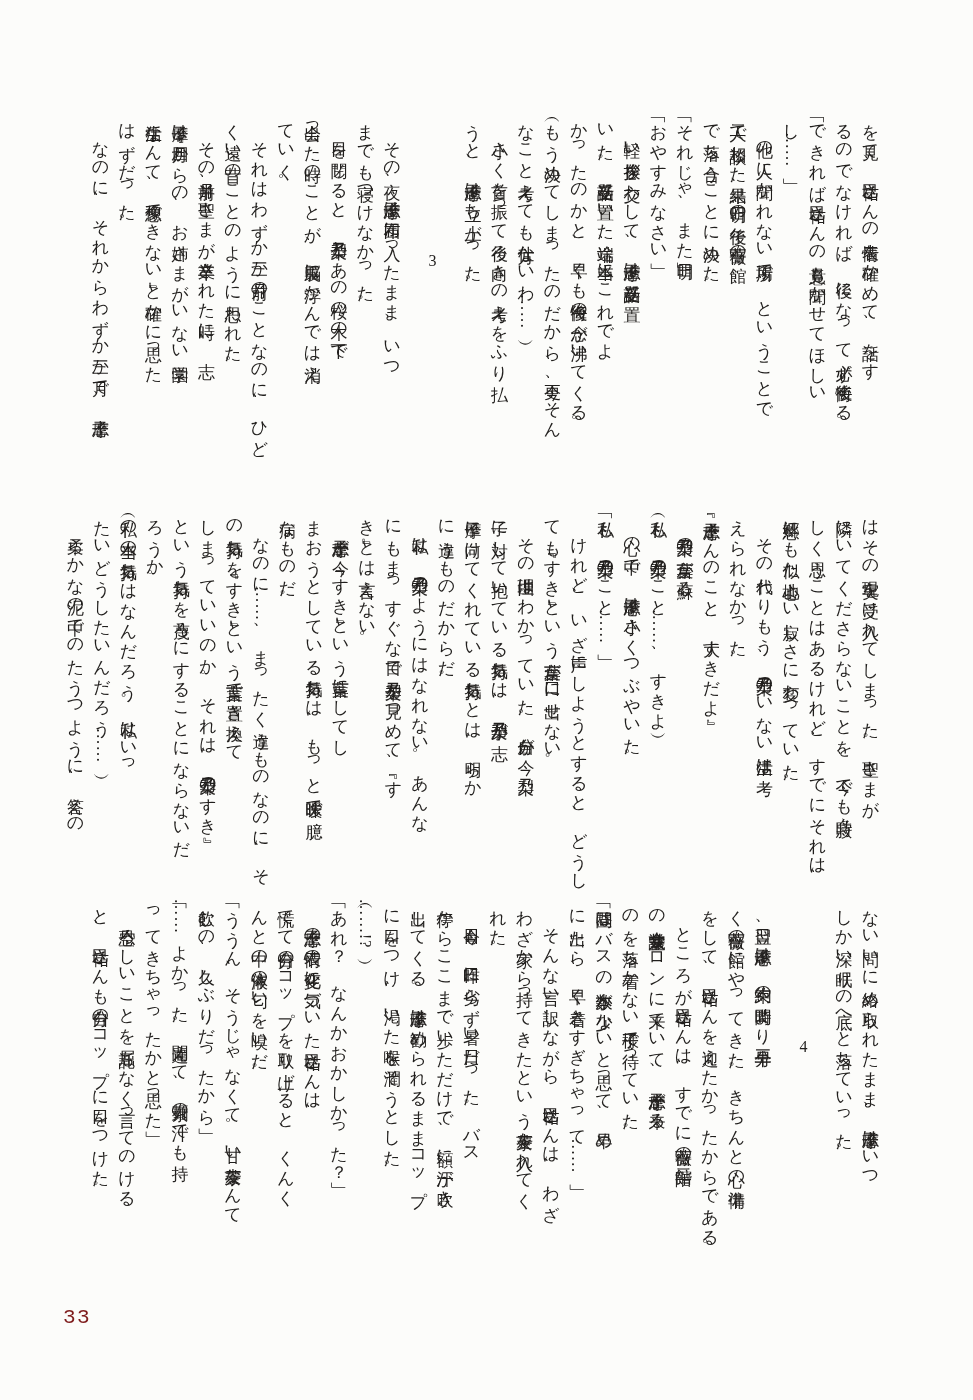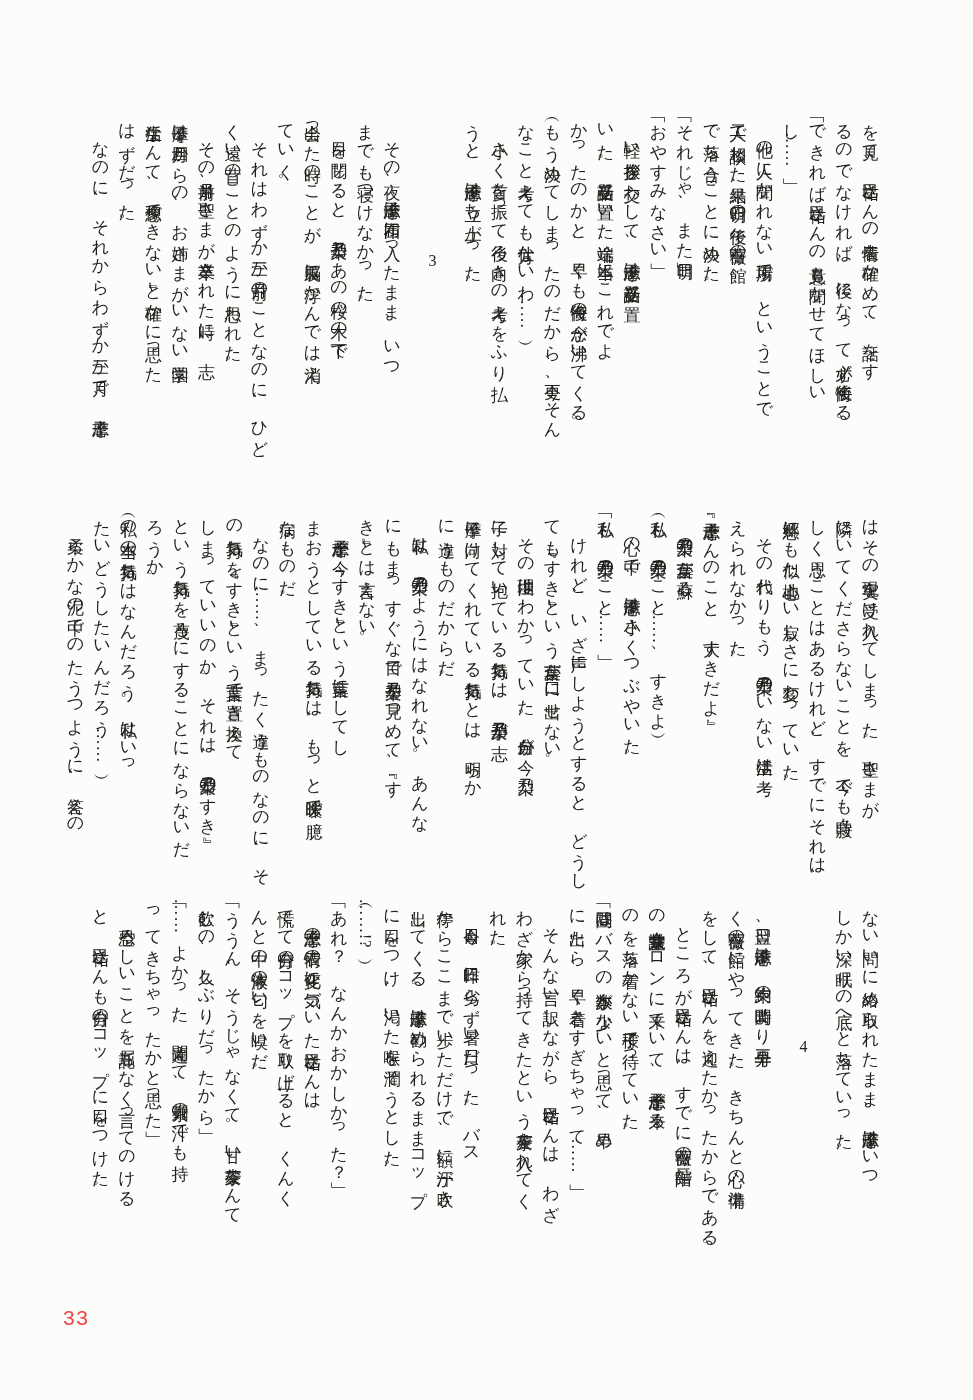--- a/index.html
+++ b/index.html
@@ -37,24 +37,24 @@
     padding-top: 140px;
     margin-left: 14px;
     margin-right: 14px;
     font-size: 16px;
     letter-spacing: 0;
   }
   .page-number {
     position: absolute;
     left: 63px;
     top: 1306px;
-    font-family: Liberation Sans, sans-serif;
+    font-family: Liberation Mono, monospace;
     font-size: 21px;
     letter-spacing: 1.5px;
-    color: #ef4444;
+    color: #7f1d1d;
   }
 </style>
 </head>
 <body>
 
 <div class="page">
   <div class="text-block" id="block-1">
       <div class="col">を見て、祐巳さんの表情を確かめて、話をす</div>
       <div class="col">るのでなければ、後になって必ず後悔する。</div>
       <div class="col">「できれば祐巳さんの意見も聞かせてほしい</div>

